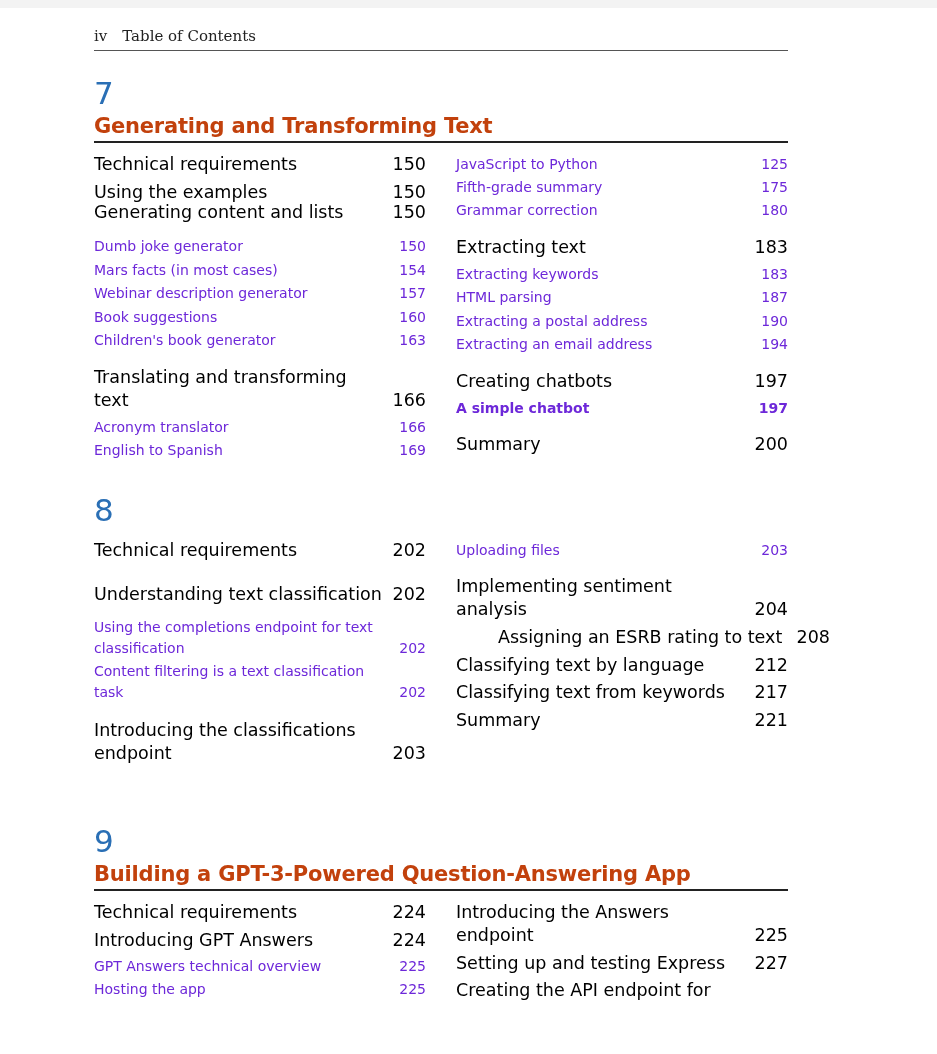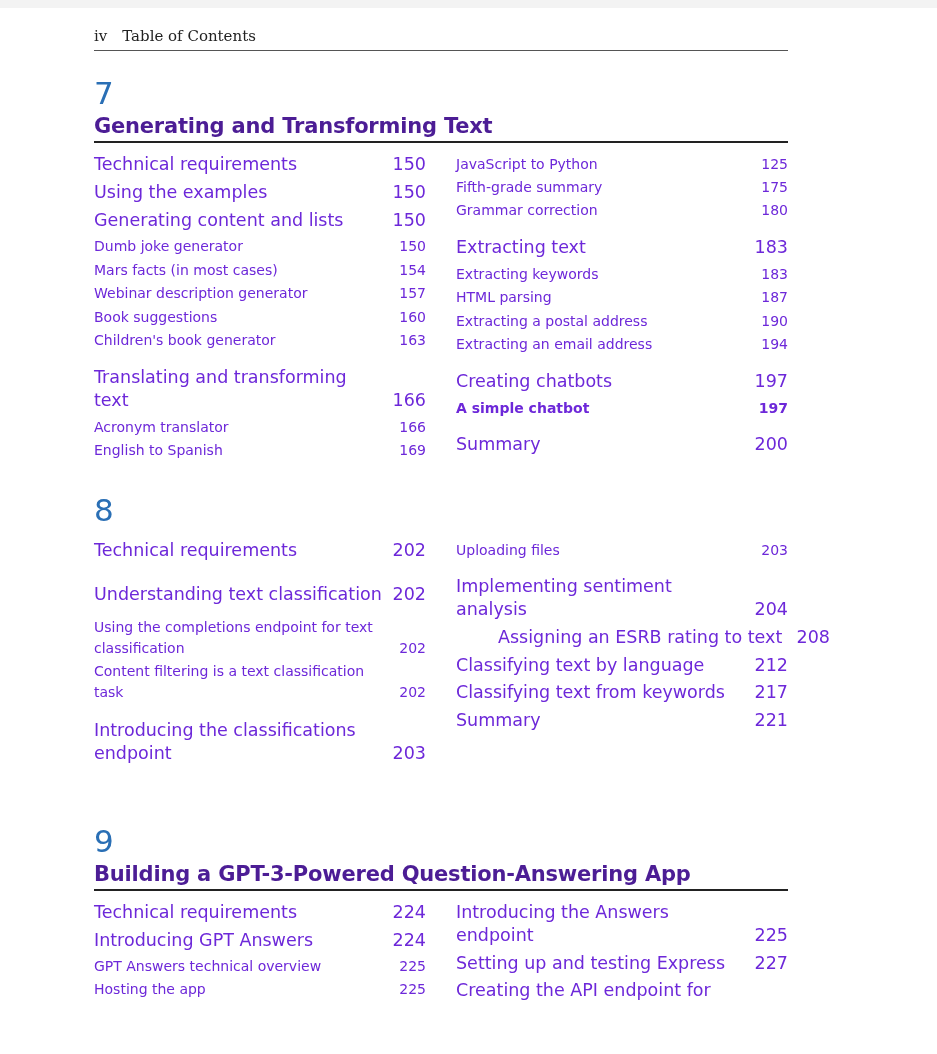--- a/index.html
+++ b/index.html
@@ -3,29 +3,29 @@
 <meta charset="utf-8">
 <style>
   html, body { margin:0; padding:0; }
   body { width:937px; height:1054px; background:#ffffff; position:relative; overflow:hidden;
          font-family:"DejaVu Sans", sans-serif; color:#1a1a1a; }
   .topband { position:absolute; left:0; top:0; width:937px; height:8px; background:#f3f3f3; }
   .header { position:absolute; left:94px; top:26px; width:694px; height:24px; border-bottom:1.5px solid #555; }
   .header span { font-family:"DejaVu Serif", serif; font-size:15px; color:#222; }
   .chapter { position:absolute; left:94px; width:694px; }
   .chnum { font-size:31px; color:#2a6fb5; line-height:34px; height:36px; font-weight:normal; }
-  .chtitle { font-size:21px; font-weight:bold; color:#4c1d95; line-height:28px; border-bottom:2px solid #222; padding-bottom:1px; letter-spacing:-0.2px; }
+  .chtitle { font-size:21px; font-weight:bold; color:#c2410c; line-height:28px; border-bottom:2px solid #222; padding-bottom:1px; letter-spacing:-0.2px; }
   .cols { position:relative; }
   .col { position:absolute; width:332px; }
   .col.left { left:0; }
   .col.right { left:362px; }
   .entry { position:absolute; left:0; width:332px; }
   .entry .t { display:block; padding-right:44px; }
   .entry .p { position:absolute; right:0; bottom:0; }
-  .major { font-size:17.5px; color:#6d28d9; line-height:23px; }
+  .major { font-size:17.5px; color:#000000; line-height:23px; }
   .minor { font-size:14px; color:#6d28d9; line-height:21px; }
 </style>
 </head>
 <body>
 
 <div class="topband"></div>
 
 <div class="header">
   <span>iv</span>
   <span>&nbsp;</span>
@@ -38,21 +38,21 @@
   <div class="cols">
     <div class="col left">
       <div class="entry major" style="top:10px;">
           <span class="t">Technical requirements</span>
           <span class="p">150</span>
         </div>
       <div class="entry major" style="top:38px;">
           <span class="t">Using the examples</span>
           <span class="p">150</span>
         </div>
-      <div class="entry major" style="top:66px;">
+      <div class="entry major" style="top:58px;">
           <span class="t">Generating content and lists</span>
           <span class="p">150</span>
         </div>
       <div class="entry minor" style="top:93px;">
           <span class="t">Dumb joke generator</span>
           <span class="p">150</span>
         </div>
       <div class="entry minor" style="top:117px;">
           <span class="t">Mars facts (in most cases)</span>
           <span class="p">154</span>

